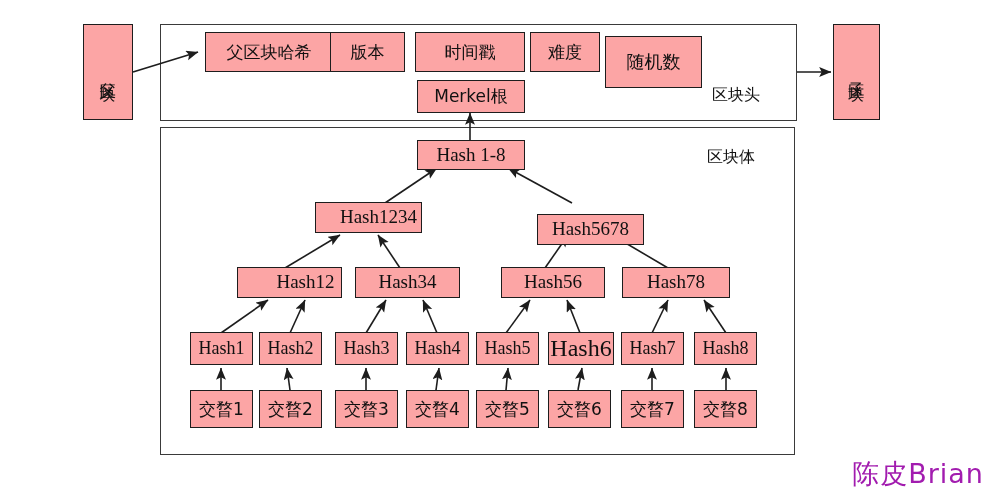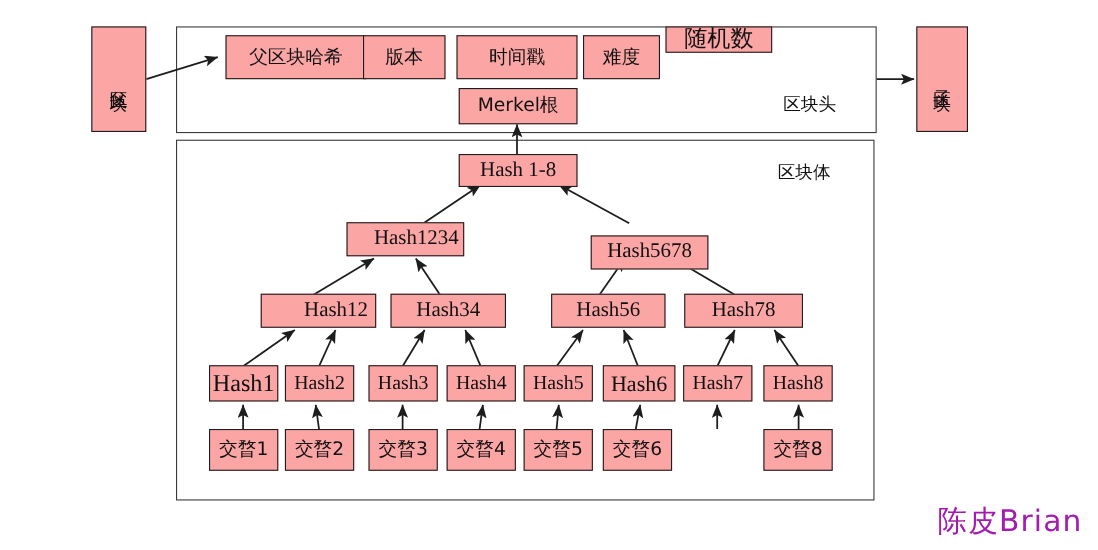--- a/index.html
+++ b/index.html
@@ -123,50 +123,51 @@
     <path d="M726,390 L726,368" stroke="#1d1d1d" stroke-width="1.6" fill="none" marker-end="url(#ah)"></path>
   </svg>
 
   <div class="box vert" style="left:83px; top:24px; width:50px; height:96px;">父区块</div>
   <div class="box vert" style="left:833px; top:24px; width:47px; height:96px;">子区块</div>
 
   <div class="box cn" style="left:205px; top:32px; width:128px; height:40px; font-size:17px;">父区块哈希</div>
   <div class="box cn" style="left:330px; top:32px; width:75px; height:40px; font-size:17px;">版本</div>
   <div class="box cn" style="left:530px; top:32px; width:70px; height:40px; font-size:17px;">难度</div>
   <div class="box cn" style="left:415px; top:32px; width:110px; height:40px; font-size:17px;">时间戳</div>
-  <div class="box cn" style="left:605px; top:24px; width:97px; height:24px; font-size:21px;">随机数</div>
+  <div class="box cn" style="left:605px; top:36px; width:97px; height:52px; font-size:18px;">随机数</div>
 
   <div class="box cn" style="left:417px; top:80px; width:108px; height:33px; font-size:17px;">Merkel根</div>
 
   <div class="area-label" style="left:712px; top:85px;">区块头</div>
 
   <div class="area-label" style="left:707px; top:147px;">区块体</div>
 
   <div class="box hash-txt" style="left:417px; top:140px; width:108px; height:30px; font-size:19px;">Hash 1-8</div>
 
   <div class="box hash-txt" style="left:315px; top:202px; width:107px; height:31px; font-size:19px;padding-left:20px;">Hash1234</div>
   <div class="box hash-txt" style="left:537px; top:214px; width:107px; height:31px; font-size:19px;">Hash5678</div>
 
   <div class="box hash-txt" style="left:237px; top:267px; width:105px; height:31px; font-size:19px;padding-left:32px;">Hash12</div>
   <div class="box hash-txt" style="left:355px; top:267px; width:105px; height:31px; font-size:19px;">Hash34</div>
   <div class="box hash-txt" style="left:501px; top:267px; width:104px; height:31px; font-size:19px;">Hash56</div>
   <div class="box hash-txt" style="left:622px; top:267px; width:108px; height:31px; font-size:19px;">Hash78</div>
 
-  <div class="box hash-txt" style="left:190px; top:332px; width:63px; height:33px; font-size:22px;">Hash1</div>
+  <div class="box hash-txt" style="left:190px; top:332px; width:63px; height:33px; font-size:18px;">Hash1</div>
   <div class="box hash-txt" style="left:259px; top:332px; width:63px; height:33px; font-size:18px;">Hash2</div>
   <div class="box hash-txt" style="left:335px; top:332px; width:63px; height:33px; font-size:18px;">Hash3</div>
   <div class="box hash-txt" style="left:406px; top:332px; width:63px; height:33px; font-size:18px;">Hash4</div>
   <div class="box hash-txt" style="left:476px; top:332px; width:63px; height:33px; font-size:18px;">Hash5</div>
-  <div class="box hash-txt" style="left:548px; top:332px; width:66px; height:33px; font-size:20px;">Hash6</div>
+  <div class="box hash-txt" style="left:548px; top:332px; width:66px; height:33px; font-size:24px;">Hash6</div>
   <div class="box hash-txt" style="left:621px; top:332px; width:63px; height:33px; font-size:18px;">Hash7</div>
   <div class="box hash-txt" style="left:694px; top:332px; width:63px; height:33px; font-size:18px;">Hash8</div>
 
   <div class="box cn" style="left:190px; top:390px; width:63px; height:38px; font-size:17px;">交暓1</div>
   <div class="box cn" style="left:259px; top:390px; width:63px; height:38px; font-size:17px;text-align:center;">交暓2</div>
   <div class="box cn" style="left:335px; top:390px; width:63px; height:38px; font-size:17px;">交暓3</div>
   <div class="box cn" style="left:406px; top:390px; width:63px; height:38px; font-size:17px;">交暓4</div>
   <div class="box cn" style="left:476px; top:390px; width:63px; height:38px; font-size:17px;">交暓5</div>
   <div class="box cn" style="left:548px; top:390px; width:63px; height:38px; font-size:17px;">交暓6</div>
+  <div class="box cn" style="left:621px; top:390px; width:63px; height:38px; font-size:17px;">交暓7</div>
   <div class="box cn" style="left:694px; top:390px; width:63px; height:38px; font-size:17px;">交暓8</div>
 
   <div class="watermark">陈皮Brian</div>
 
 </div>
 
 </body></html>

